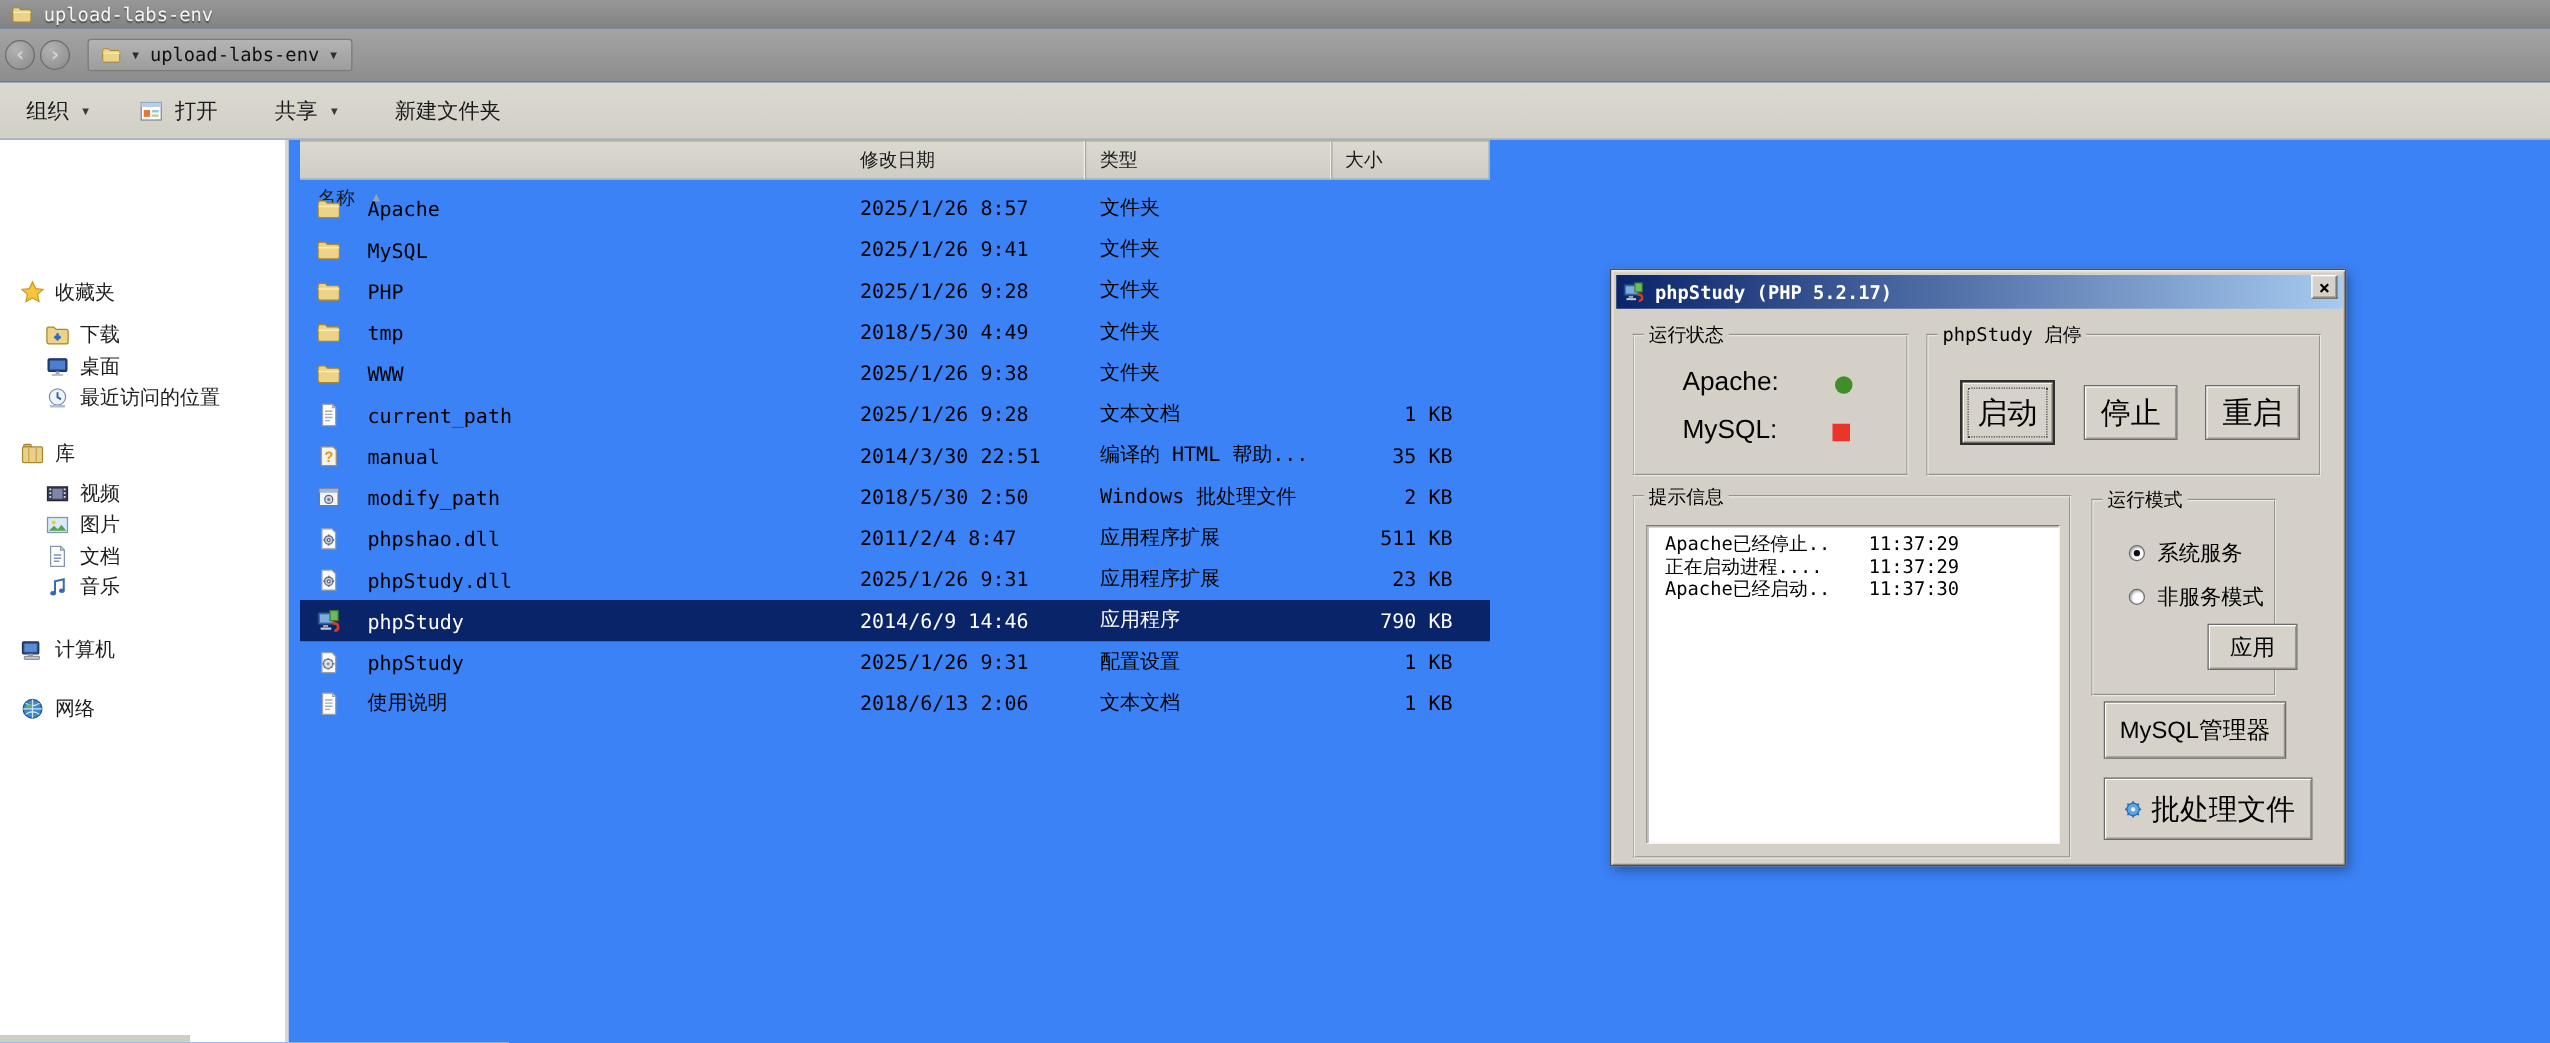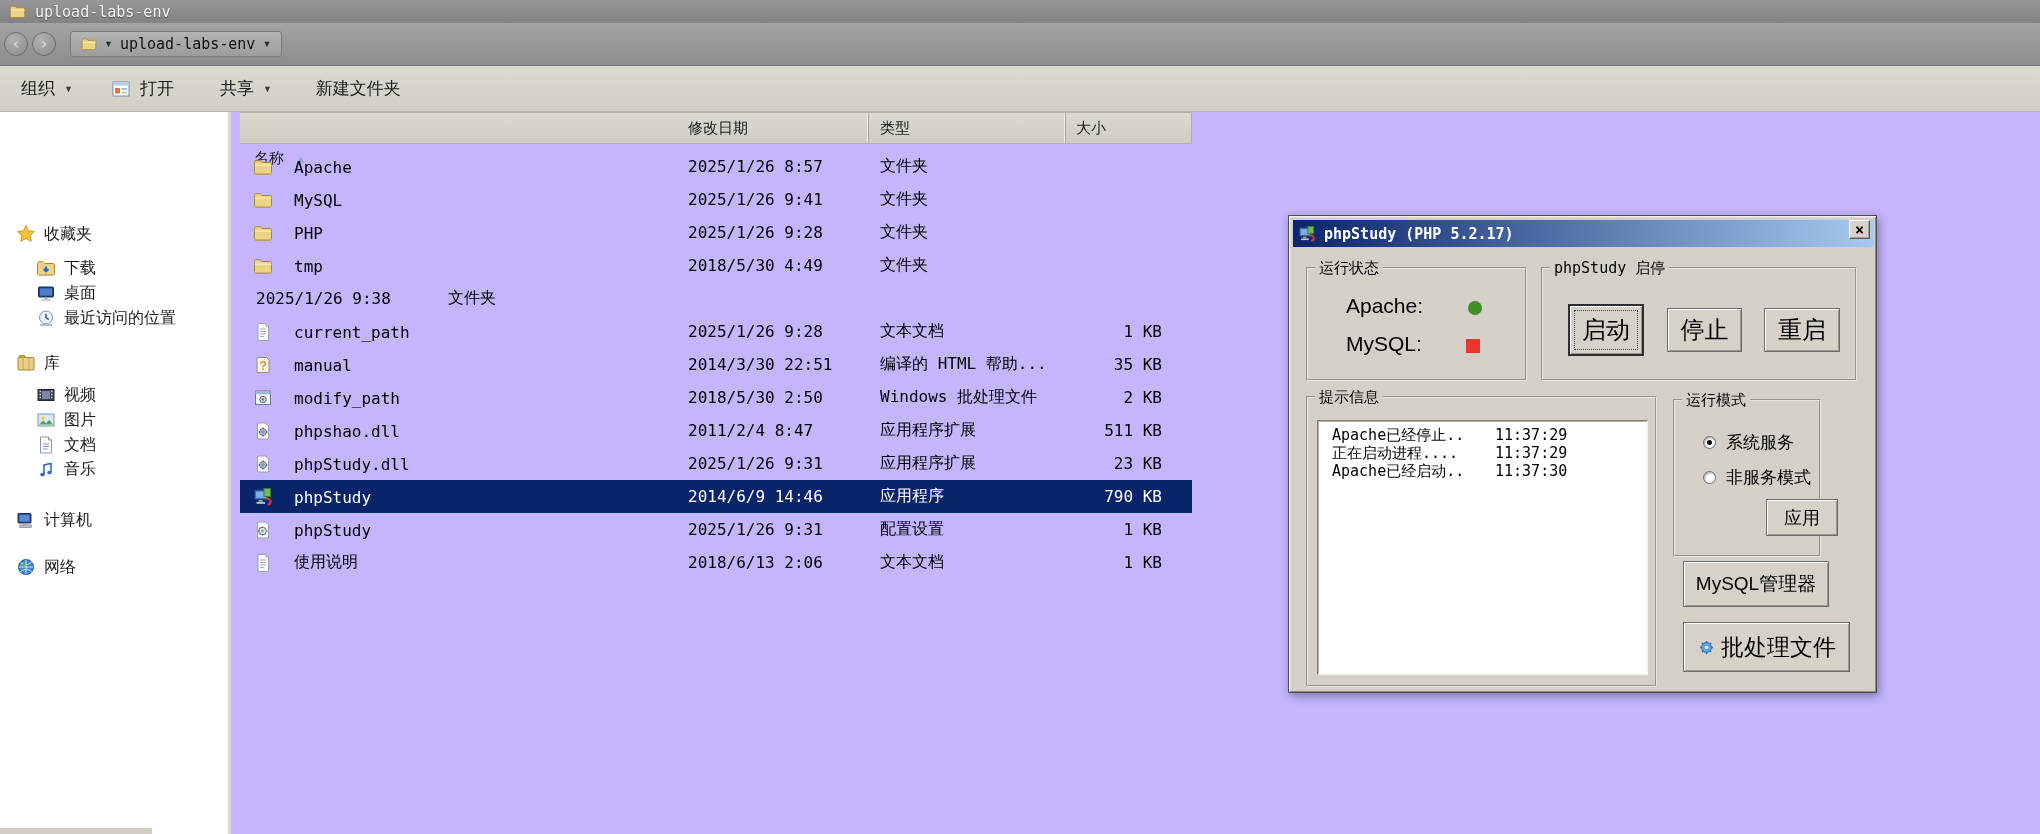--- a/index.html
+++ b/index.html
@@ -1,18 +1,18 @@
 <!DOCTYPE html>
 <html><head>
 <meta charset="utf-8">
 <style>
   * { margin:0; padding:0; box-sizing:border-box; }
   html,body { width:2040px; height:834px; }
   body { font-family:"Liberation Sans", sans-serif; background:#fff; overflow:hidden; }
-  .screen { position:relative; width:2040px; height:834px; background:#c4b5fd; overflow:hidden; }
+  .screen { position:relative; width:2040px; height:834px; background:#3b82f6; overflow:hidden; }
 
   
   .titlebar { position:absolute; left:0; top:0; width:2040px; height:23px;
     background:linear-gradient(#979797,#828282); display:flex; align-items:center; gap:9px; padding-left:9px; }
   .titlebar .ttl { font:15px "DejaVu Sans Mono", monospace; color:#f5f5f5; text-shadow:0 1px 1px #4f4f4f; }
   .addressbar { position:absolute; left:0; top:23px; width:2040px; height:43px;
     background:linear-gradient(#a4a4a4,#8d8d8d); border-bottom:1px solid #767676; display:flex; align-items:center; }
   .navcirc { width:24px; height:24px; border-radius:50%; margin-left:4px;
     background:radial-gradient(circle at 35% 30%, #b2b2b2, #8a8a8a); border:1px solid #6c6c6c;
     color:#cdd3d9; font:bold 16px "DejaVu Sans", sans-serif; display:flex; align-items:center; justify-content:center; line-height:1; }
@@ -362,20 +362,26 @@
         <svg width="20" height="20">
           <use href="#sym-folder"></use>
         </svg>
         <span>tmp</span>
       </div>
     <div class="cell-date">2018/5/30 4:49</div>
     <div class="cell-type">文件夹</div>
     <div class="cell-size"></div>
   </div>
   <div class="frow" style="top:282px">
+    <div class="cell-name">
+        <svg width="20" height="20">
+          <use href="#sym-folder"></use>
+        </svg>
+        <span>WWW</span>
+      </div>
     <div class="cell-date">2025/1/26 9:38</div>
     <div class="cell-type">文件夹</div>
     <div class="cell-size"></div>
   </div>
   <div class="frow" style="top:315px">
     <div class="cell-name">
         <svg width="20" height="20">
           <use href="#sym-textdoc"></use>
         </svg>
         <span>current_path</span>

